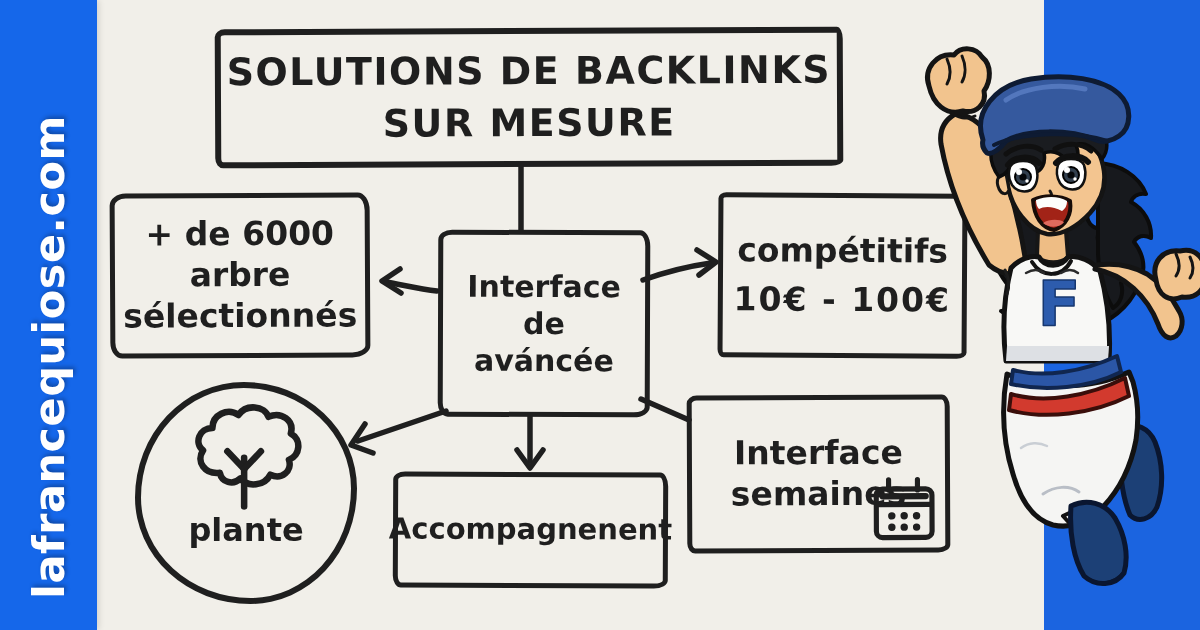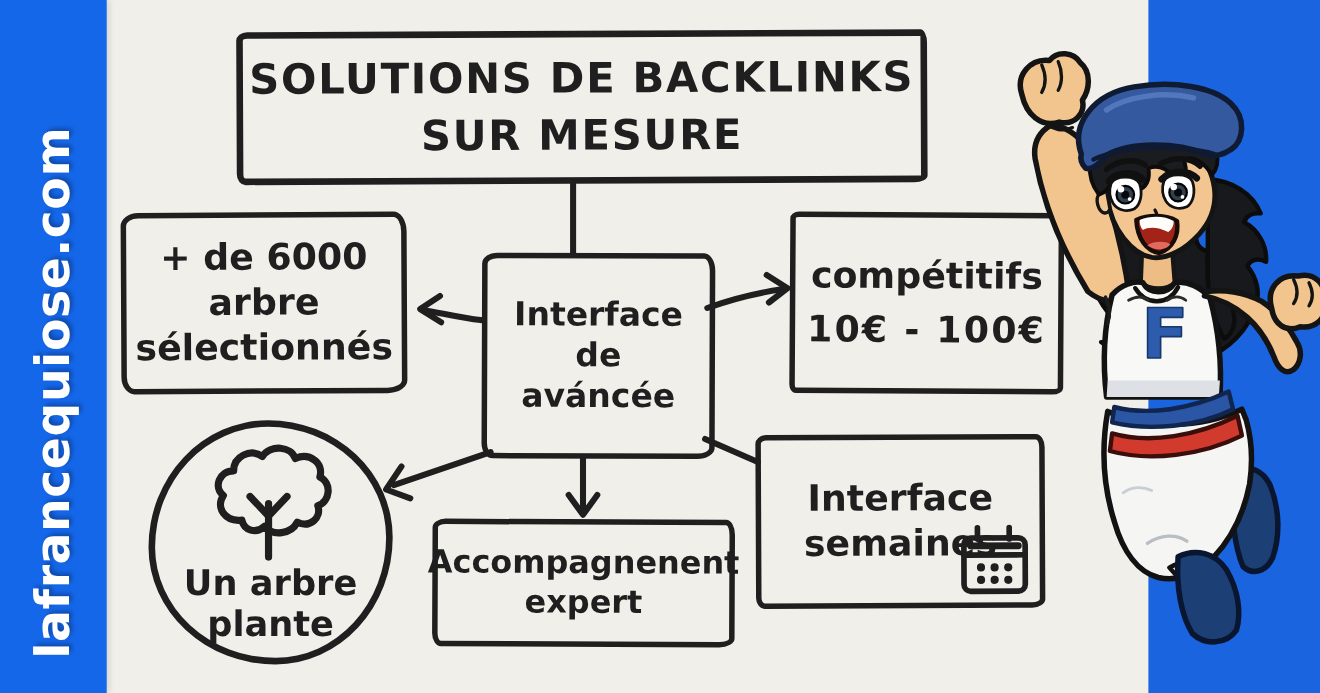--- a/index.html
+++ b/index.html
@@ -114,33 +114,31 @@
           <circle cx="44" cy="38" r="3.6"></circle>
         <circle cx="20" cy="49" r="3.6"></circle>
           <circle cx="32" cy="49" r="3.6"></circle>
           <circle cx="44" cy="49" r="3.6"></circle>
       </g>
     </svg>
   </div>
 
   <div class="node node-accomp">
     <span>Accompagnenent</span>
-    <span>expert</span>
   </div>
 
   <div class="node node-circle">
     <svg class="tree-svg" viewBox="0 0 140 120" aria-hidden="true">
       <g fill="none" stroke="#1f1f1f" stroke-width="7" stroke-linecap="round" stroke-linejoin="round">
         <path d="M42,78 C26,80 16,66 24,54 C14,46 20,30 34,30 C34,16 50,8 62,16 C70,4 90,6 94,18 C108,12 122,22 118,36 C130,42 128,60 116,64 C120,76 108,86 96,80 C90,92 72,94 64,84 C56,92 44,88 42,78 Z"></path>
         <path d="M68,114 L68,62"></path>
         <path d="M68,74 L50,55"></path>
         <path d="M68,74 L86,55"></path>
       </g>
     </svg>
-    <span>Un arbre</span>
     <span>plante</span>
   </div>
 
   <svg class="character" viewBox="0 0 312 600" aria-hidden="true">
     <g stroke-linecap="round" stroke-linejoin="round">
 
       <path fill="#17191d" stroke="#0c0c0c" stroke-width="4" d="M120,100 C96,120 86,158 92,198 C96,228 108,254 128,270 C124,279 116,283 108,283 C122,294 140,298 154,294 C168,302 188,304 202,298 C224,290 242,272 248,250 C237,251 229,245 233,235 C221,239 213,231 219,219 C207,221 201,213 207,201 C195,199 191,189 197,177 C185,173 181,161 187,149 C175,145 169,133 175,121 C159,107 140,97 120,100 Z"></path>
 
       <path fill="#17191d" stroke="#0c0c0c" stroke-width="4" d="M205,135 C227,136 246,148 253,166 C246,165 240,168 238,174 C251,181 259,195 258,210 C251,206 244,208 241,214 C250,225 253,239 248,252 C240,246 232,248 228,255 C231,265 228,275 220,280 C210,264 206,244 205,226 Z"></path>
 

